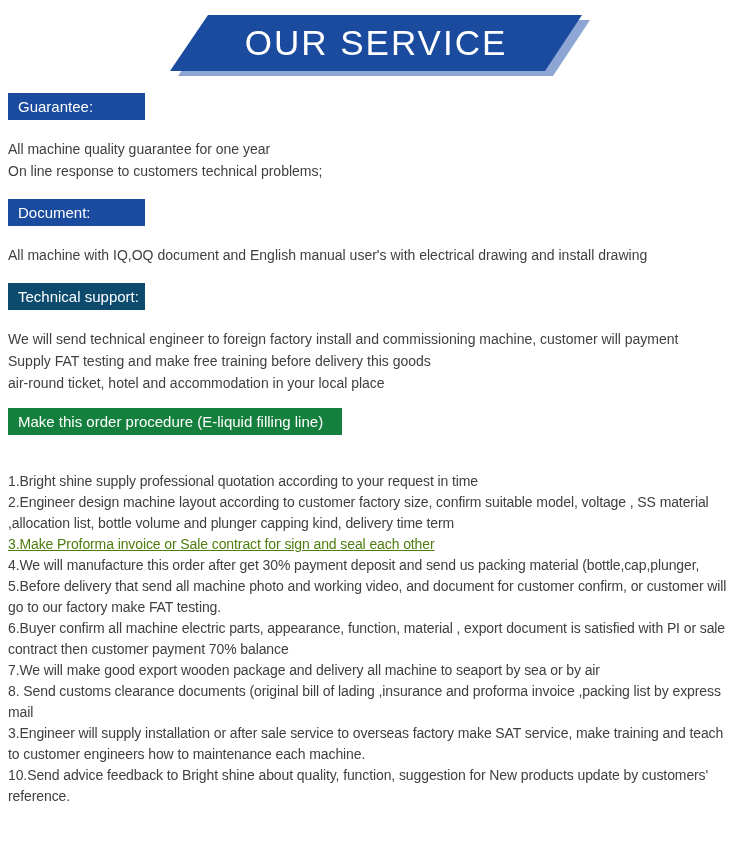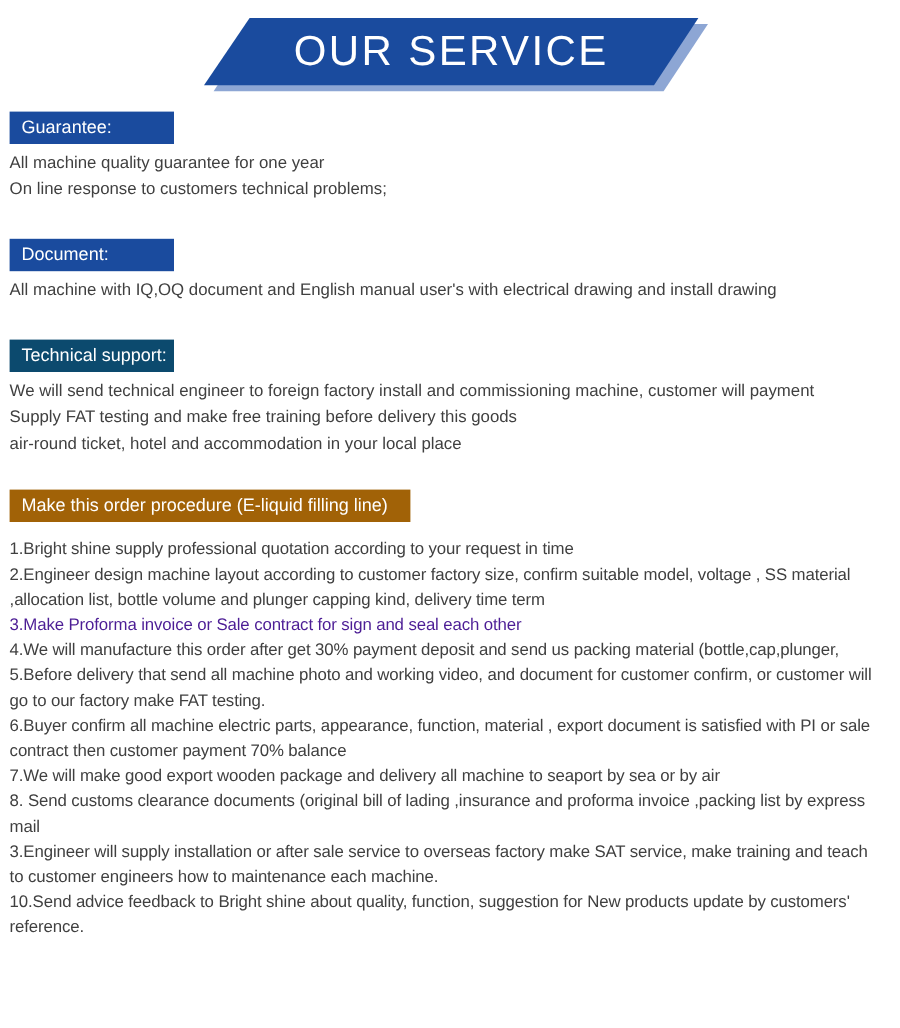--- a/index.html
+++ b/index.html
@@ -55,22 +55,22 @@
 
   .section-label-text{
     display:block;
     padding-left:10px;
     line-height:27px;
     font-size:15px;
     color:#ffffff;
     white-space:nowrap;
   }
 
-  .section-body{margin-top:4px;}
-  .service-section:nth-of-type(4) .section-body{margin-top:12px;}
+  .section-body{margin-top:18px;}
+  .service-section:nth-of-type(4) .section-body{margin-top:36px;}
 
   .text-line{
     font-size:14px;
     line-height:22px;
     white-space:pre;
     color:#404040;
   }
   .service-section:nth-of-type(4) .text-line{
     line-height:21px;
     letter-spacing:-0.1px;
@@ -114,28 +114,28 @@
       <span class="section-label-text" style="color: rgb(255, 255, 255);">Technical support:</span>
     </div>
     <div class="section-body">
           <div class="text-line" style="color: rgb(64, 64, 64);">We will send technical engineer to foreign factory install and commissioning machine, customer will payment</div>
           <div class="text-line" style="color: rgb(64, 64, 64);">Supply FAT testing and make free training before delivery this goods</div>
           <div class="text-line" style="color: rgb(64, 64, 64);">air-round ticket, hotel and accommodation in your local place</div>
         </div>
   </section>
 
   <section class="service-section">
-    <div class="section-label" style="background-color: #a16207;">
+    <div class="section-label" style="background-color: #15803d;">
       <span class="section-label-text" style="color: rgb(255, 255, 255);">Make this order procedure (E-liquid filling line)</span>
     </div>
     <div class="section-body">
           <div class="text-line" style="color: rgb(64, 64, 64);">1.Bright shine supply professional quotation according to your request in time</div>
           <div class="text-line" style="color: rgb(64, 64, 64);">2.Engineer design machine layout according to customer factory size, confirm suitable model, voltage , SS material</div>
           <div class="text-line" style="color: rgb(64, 64, 64);">,allocation list, bottle volume and plunger capping kind, delivery time term</div>
-          <div class="text-line" style="color: #4c1d95;">3.Make Proforma invoice or Sale contract for sign and seal each other</div>
+          <div class="text-line" style="color: #4d7c0f; text-decoration: underline;">3.Make Proforma invoice or Sale contract for sign and seal each other</div>
           <div class="text-line" style="color: rgb(64, 64, 64);">4.We will manufacture this order after get 30% payment deposit and send us packing material (bottle,cap,plunger,</div>
           <div class="text-line" style="color: rgb(64, 64, 64);">5.Before delivery that send all machine photo and working video, and document for customer confirm, or customer will</div>
           <div class="text-line" style="color: rgb(64, 64, 64);">go to our factory make FAT testing.</div>
           <div class="text-line" style="color: rgb(64, 64, 64);">6.Buyer confirm all machine electric parts, appearance, function, material , export document is satisfied with PI or sale</div>
           <div class="text-line" style="color: rgb(64, 64, 64);">contract then customer payment 70% balance</div>
           <div class="text-line" style="color: rgb(64, 64, 64);">7.We will make good export wooden package and delivery all machine to seaport by sea or by air</div>
           <div class="text-line" style="color: rgb(64, 64, 64);">8. Send customs clearance documents (original bill of lading ,insurance and proforma invoice ,packing list by express</div>
           <div class="text-line" style="color: rgb(64, 64, 64);">mail</div>
           <div class="text-line" style="color: rgb(64, 64, 64);">3.Engineer will supply installation or after sale service to overseas factory make SAT service, make training and teach</div>
           <div class="text-line" style="color: rgb(64, 64, 64);">to customer engineers how to maintenance each machine.</div>

